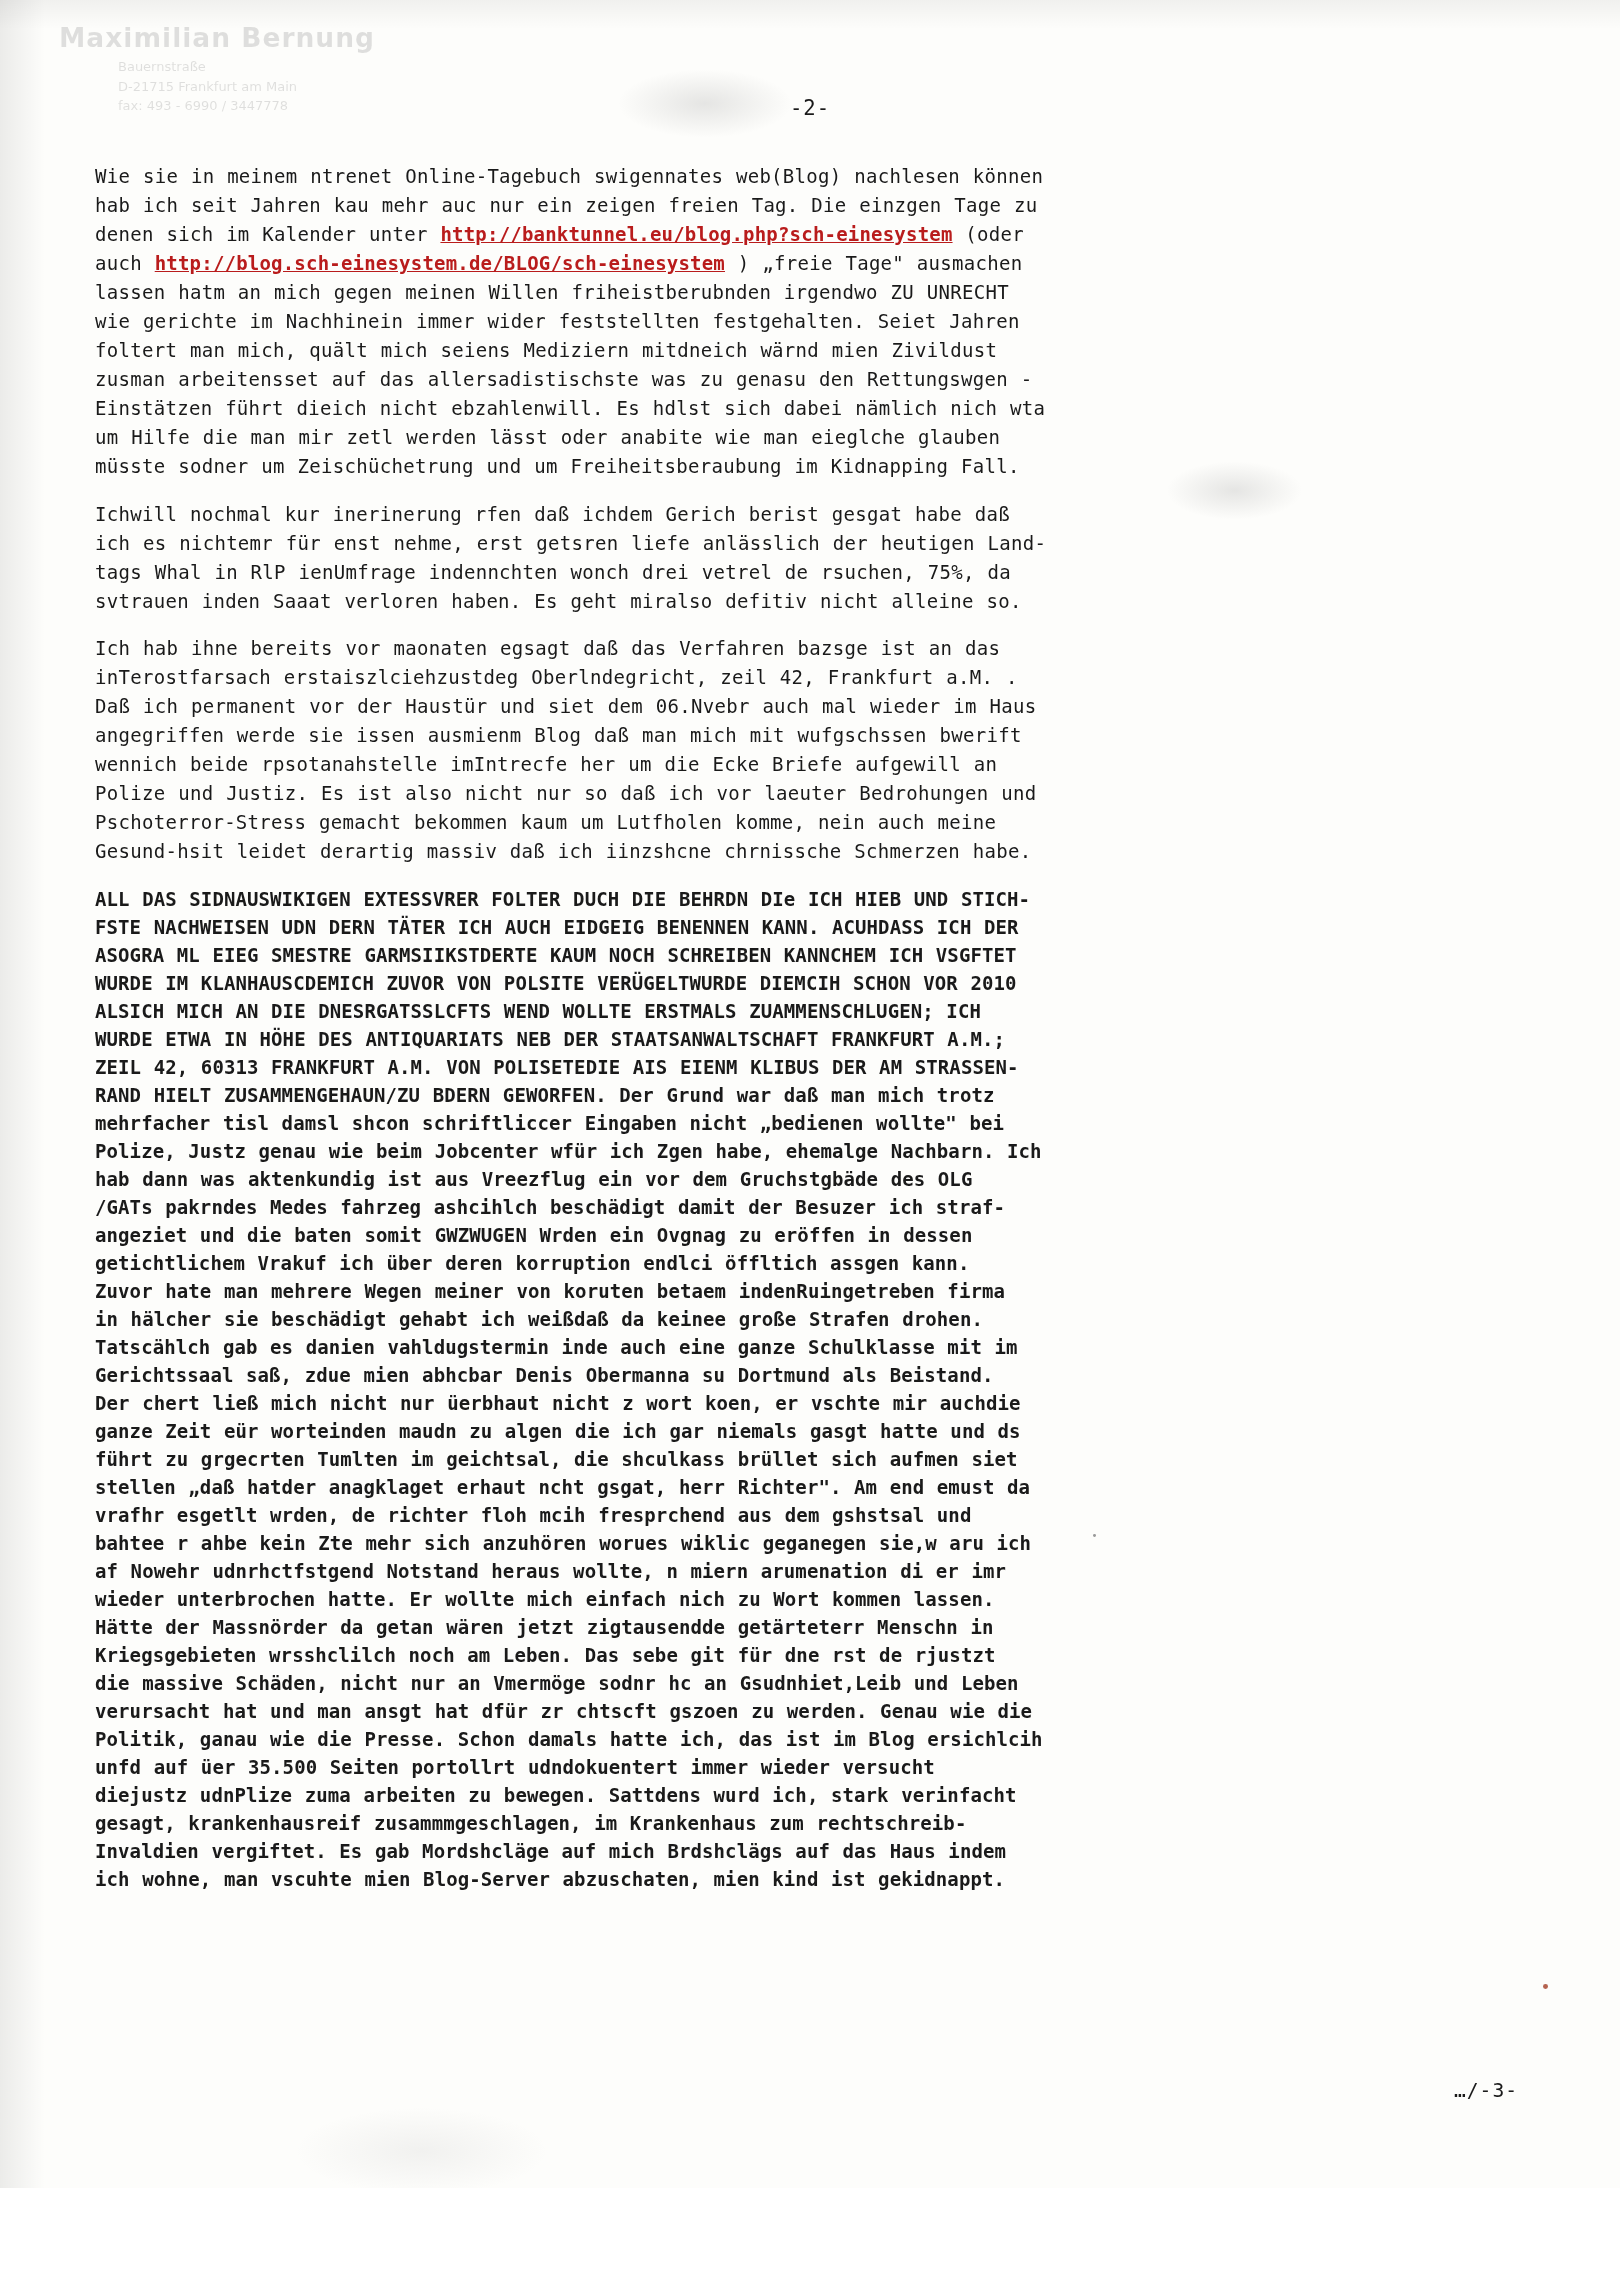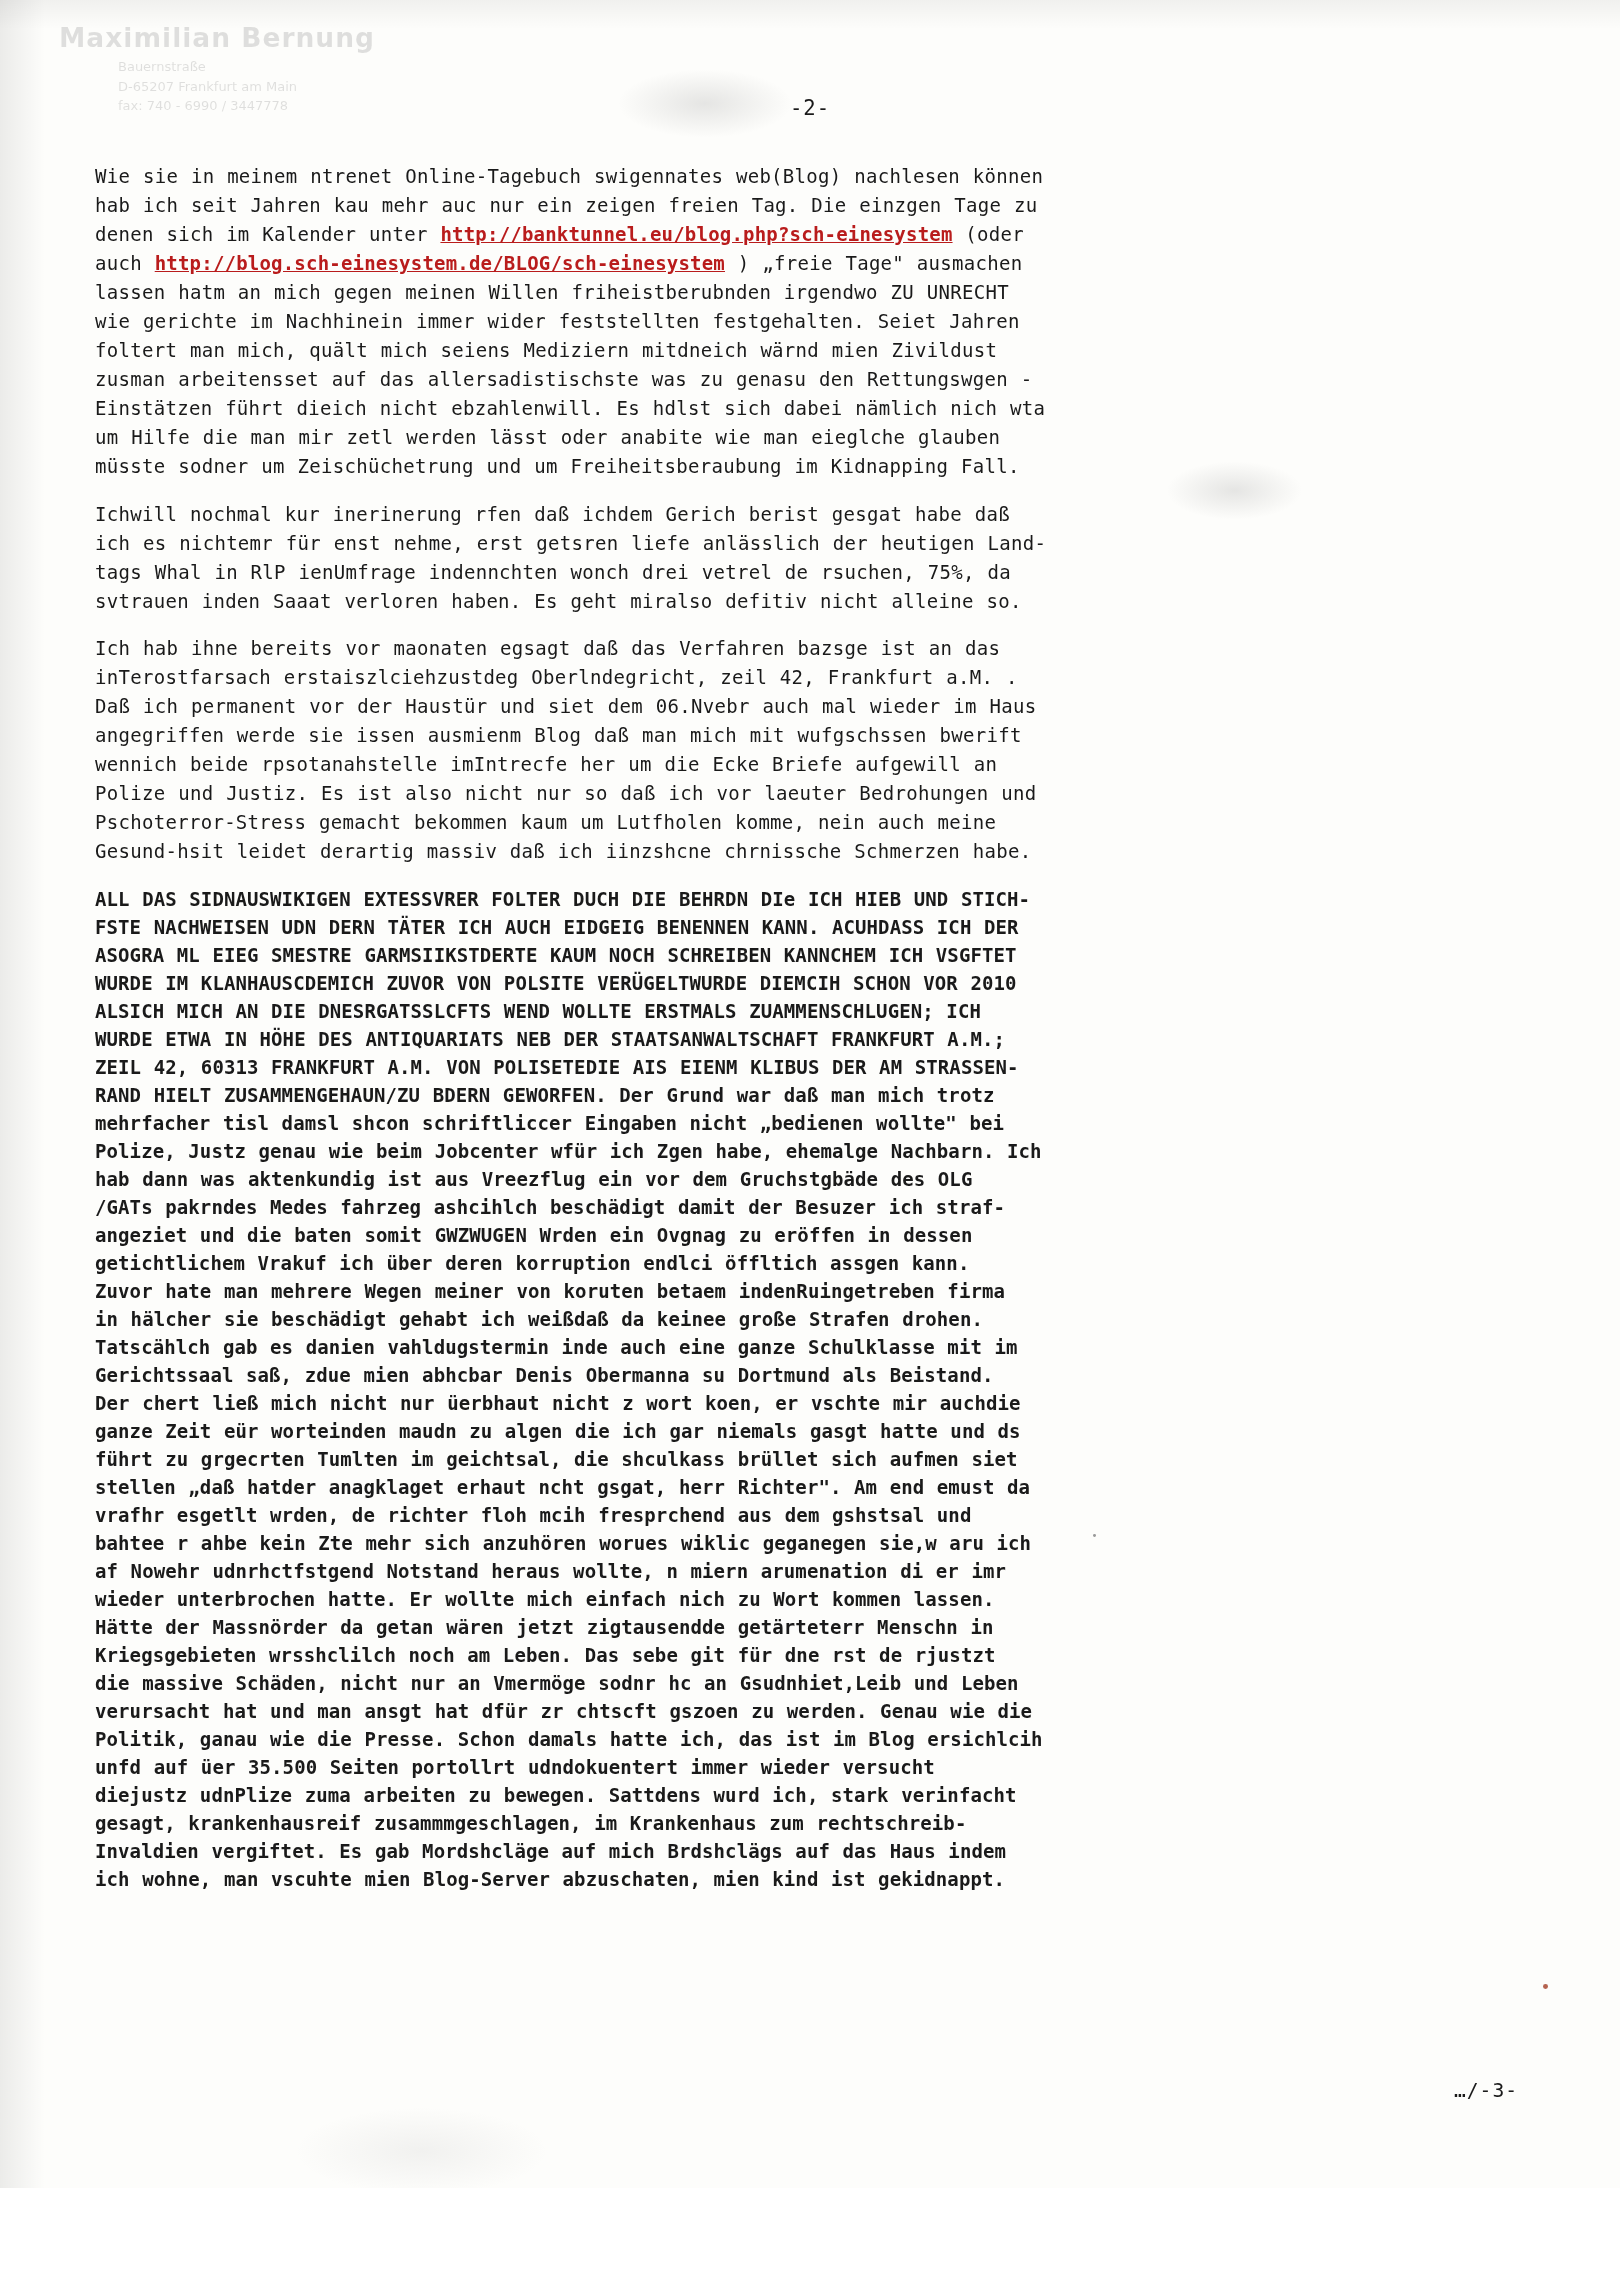--- a/index.html
+++ b/index.html
@@ -112,22 +112,22 @@
 <body>
 
 <div class="page">
 
   <div class="edge-shade-left"></div>
   <div class="edge-shade-top"></div>
 
   <div class="ghost-header">
     <div class="gh-title">Maximilian Bernung</div>
     <div class="gh-line">Bauernstraße</div>
-    <div class="gh-line">D-65207 Frankfurt am Main</div>
-    <div class="gh-line">fax: 740 - 6990 / 3447778</div>
+    <div class="gh-line">D-21715 Frankfurt am Main</div>
+    <div class="gh-line">fax: 493 - 6990 / 3447778</div>
   </div>
 
   <div class="smudge" style="left:617px; top:69px; width:176px; height:69px;"></div>
   <div class="smudge" style="left:1166px; top:461px; width:137px; height:59px;"></div>
   <div class="smudge" style="left:294px; top:2107px; width:255px; height:88px; opacity:.5;"></div>
 
   <div class="page-number-top">-2-</div>
 
   <div class="content">
     <p class="para" id="p1"><span>Wie sie in meinem ntrenet Online-Tagebuch swigennates web(Blog) nachlesen können

